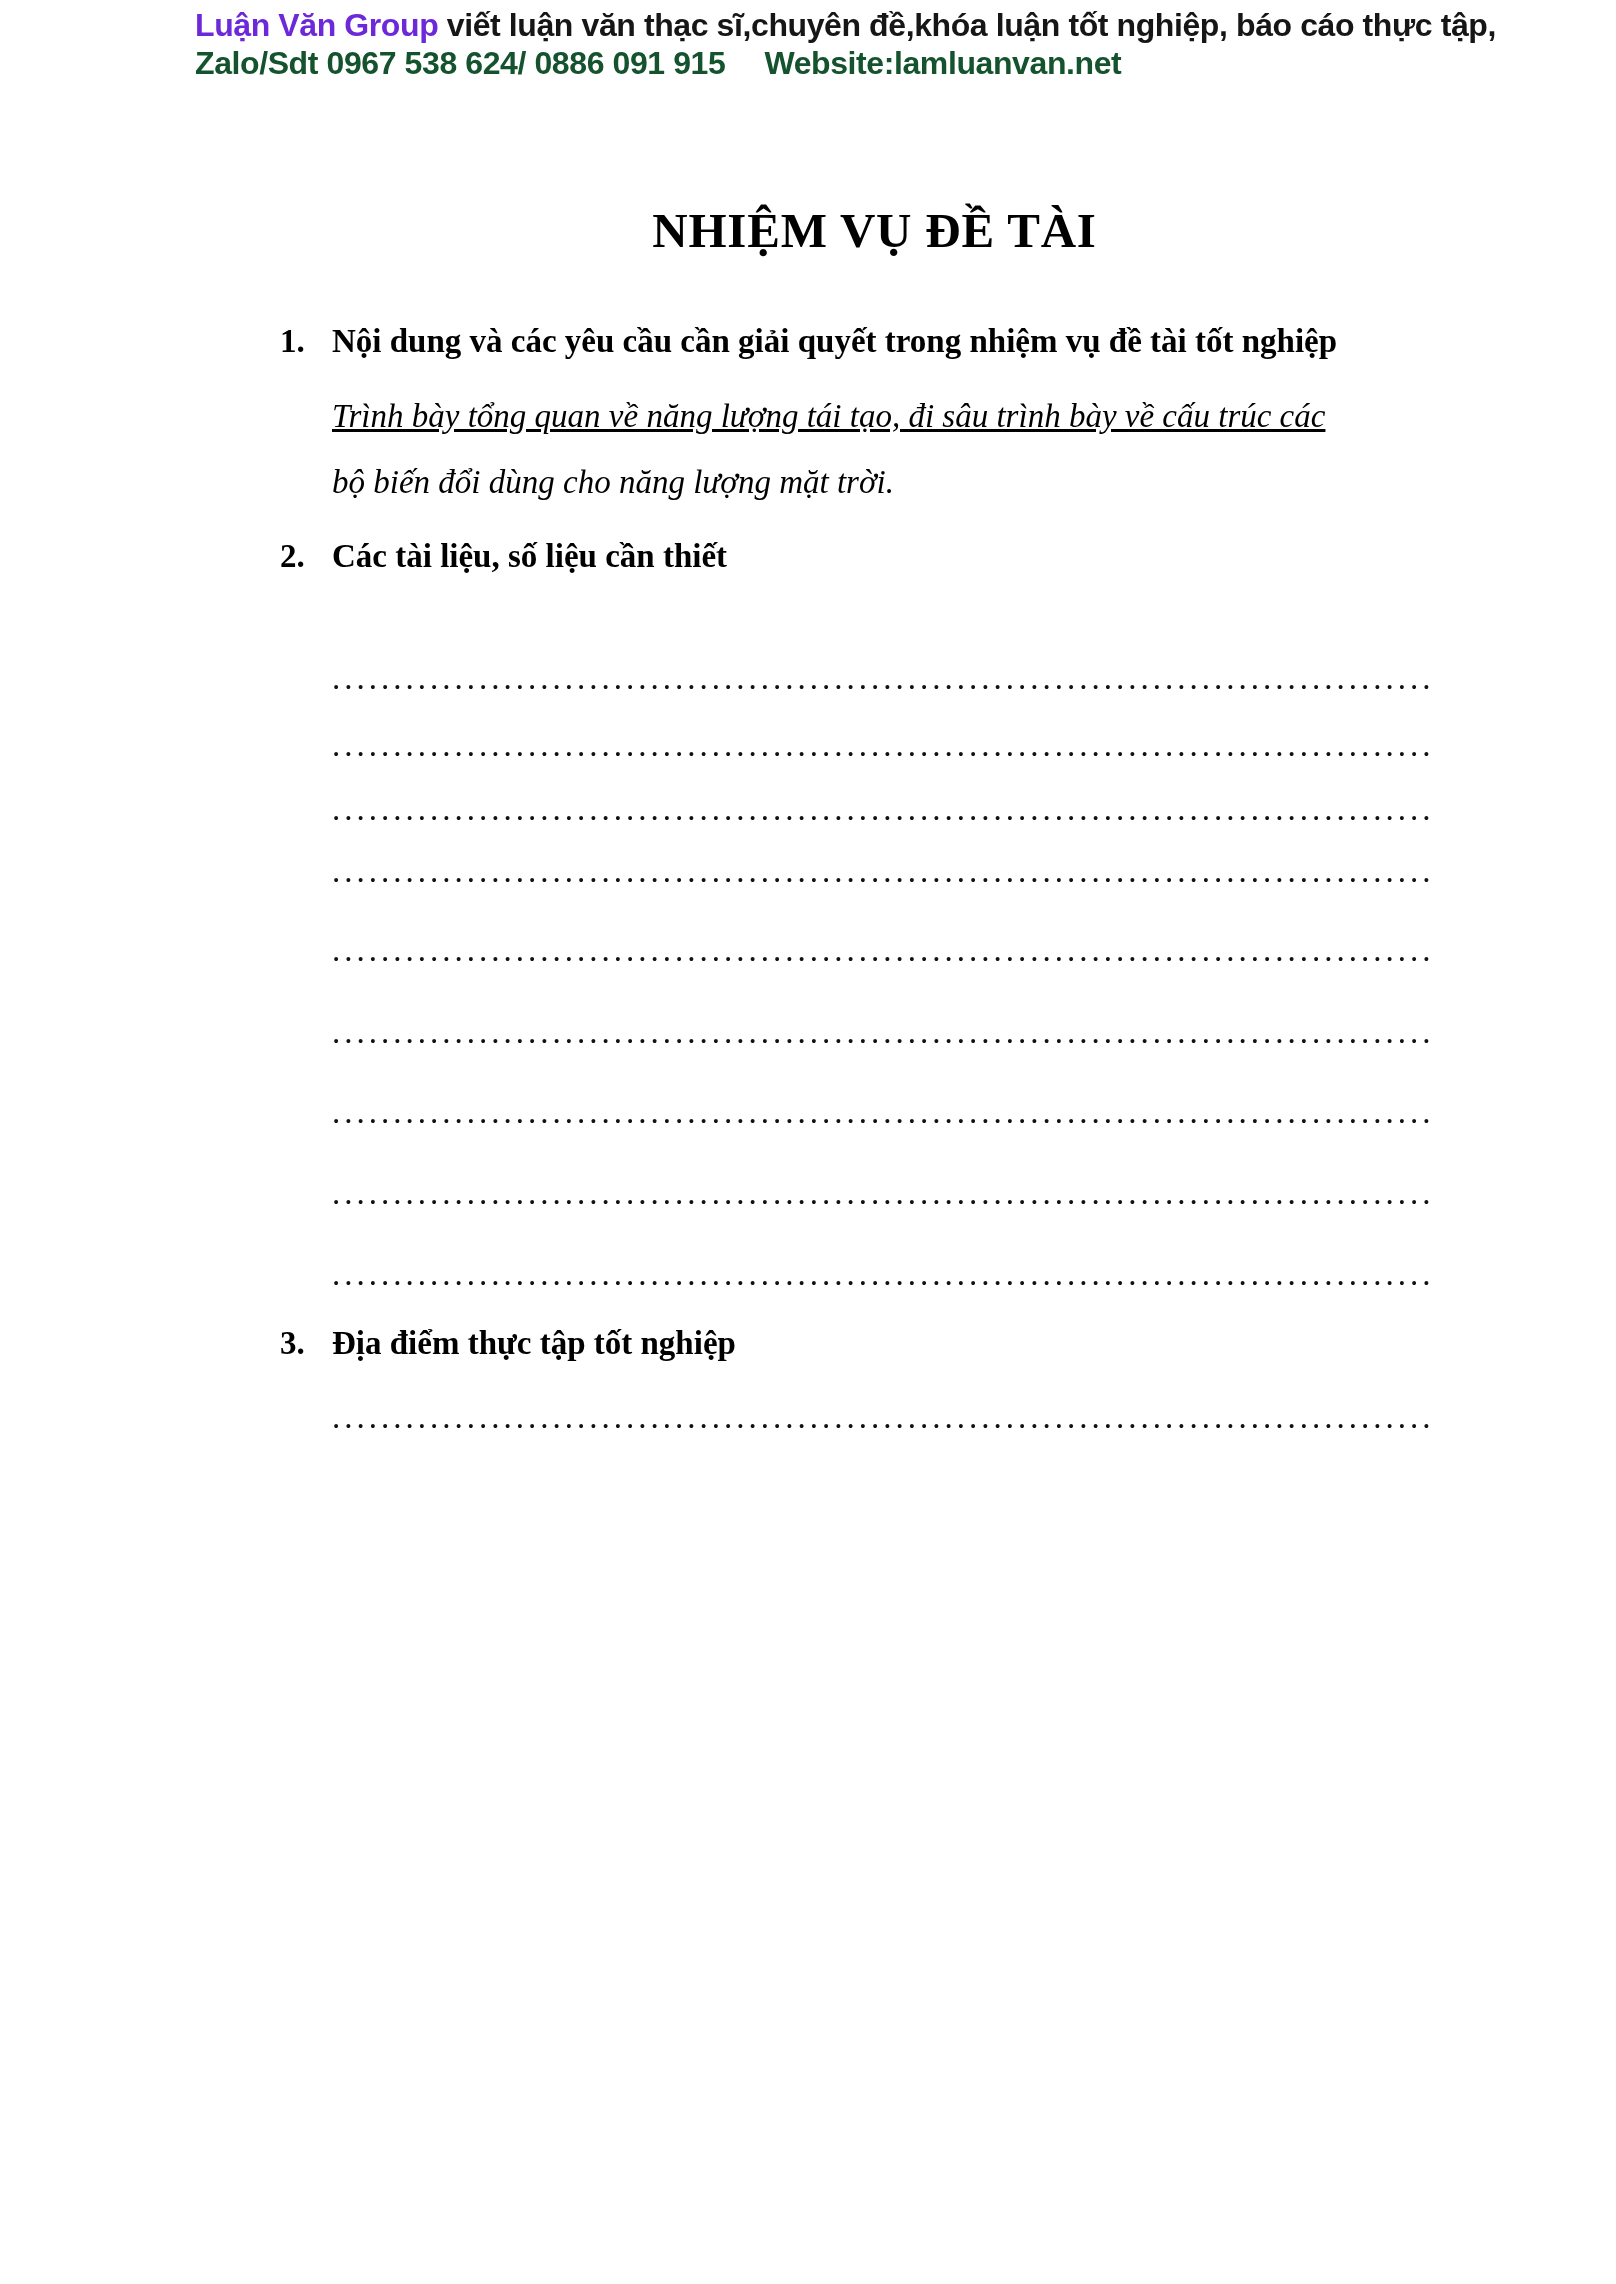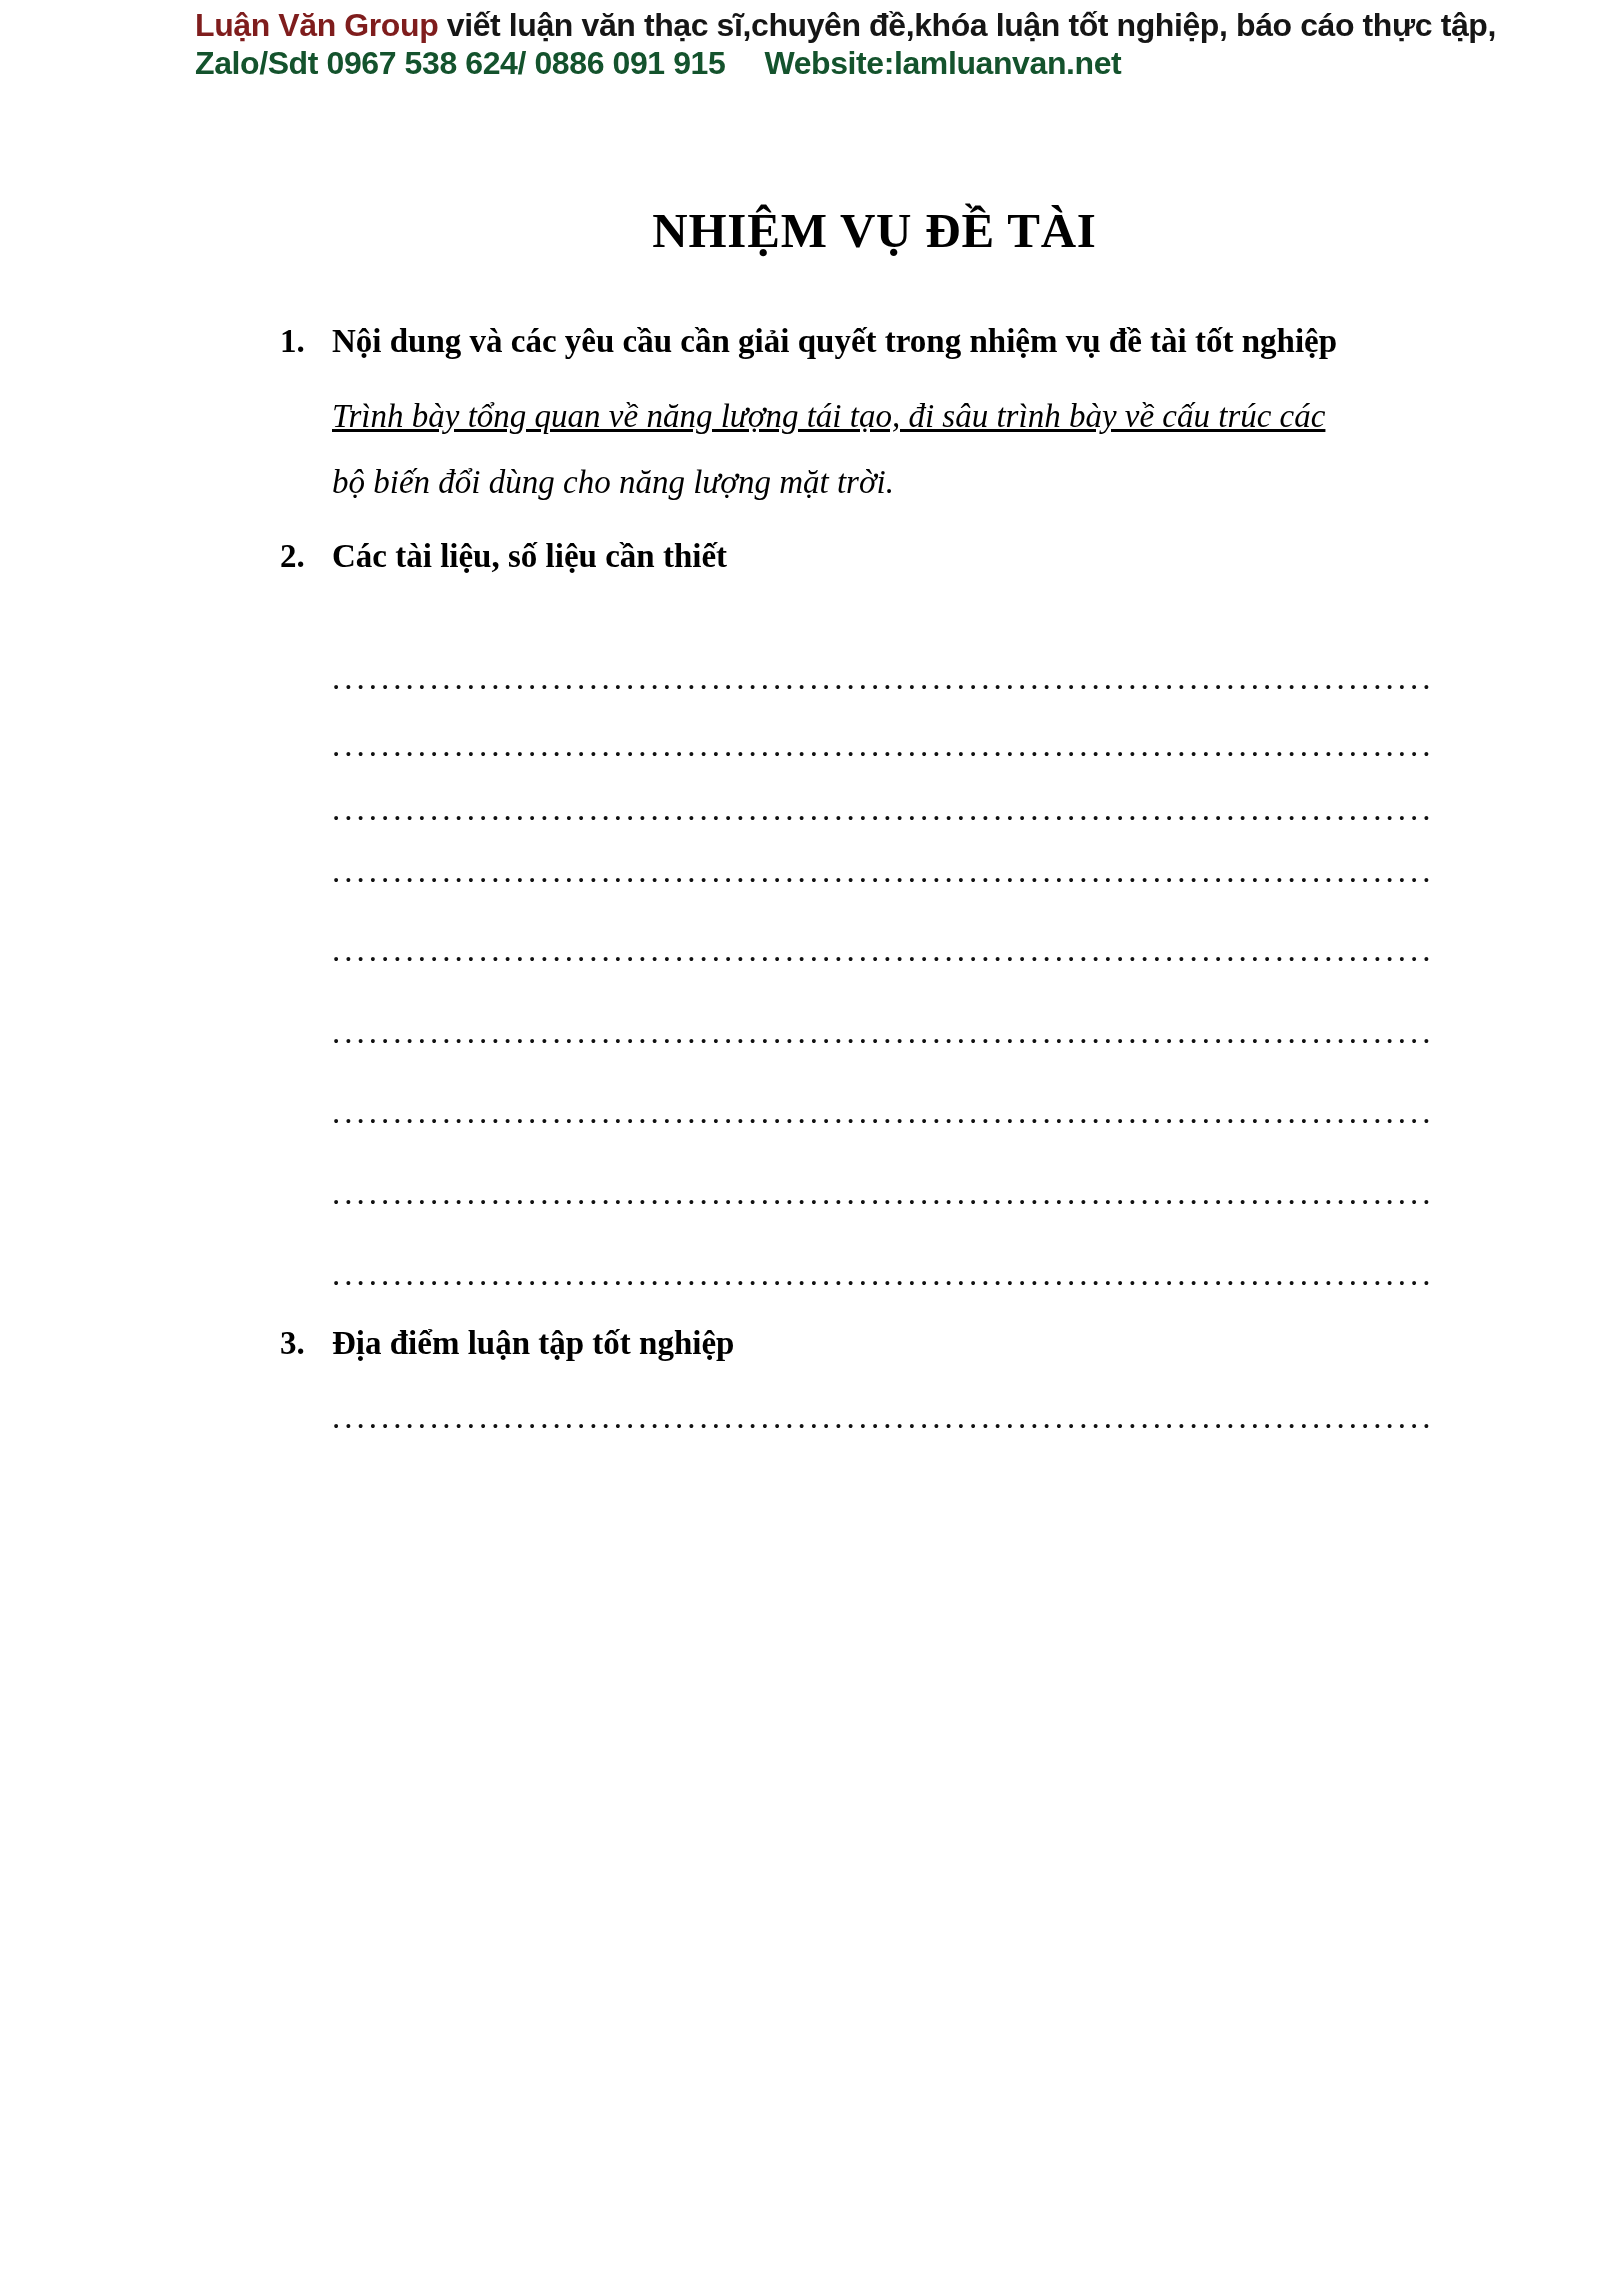--- a/index.html
+++ b/index.html
@@ -19,21 +19,21 @@
     top: 6.3px;
     width: 1413px;
     font-family: "Liberation Sans", "DejaVu Sans", sans-serif;
     font-weight: bold;
     font-size: 32px;
     line-height: 38px;
     letter-spacing: -0.4px;
     color: #161616;
     white-space: nowrap;
   }
-  .brand { color: #7f1d1d; }
+  .brand { color: #6d28d9; }
   .red-line { color: #14532d; }
   .website { margin-left: 39px; }
   
   .doc-title {
     position: absolute;
     left: 292px;
     top: 184px;
     width: 1133px;
     margin: 16px;
     text-align: center;
@@ -114,20 +114,20 @@
       <div class="dot-line" style="top: 789px;">..........................................................................................</div>
       <div class="dot-line" style="top: 851px;">..........................................................................................</div>
       <div class="dot-line" style="top: 930px;">..........................................................................................</div>
       <div class="dot-line" style="top: 1012px;">..........................................................................................</div>
       <div class="dot-line" style="top: 1092px;">..........................................................................................</div>
       <div class="dot-line" style="top: 1173px;">..........................................................................................</div>
       <div class="dot-line" style="top: 1254px;">..........................................................................................</div>
     </div>
 
   <span class="num" id="num3">3.</span>
-  <span class="heading" id="h3">Địa điểm luận tập tốt nghiệp</span>
+  <span class="heading" id="h3">Địa điểm thực tập tốt nghiệp</span>
 
   <div>
       <div class="dot-line" style="top: 1397px;">..........................................................................................</div>
     </div>
 
 </div>
 
 
 </body></html>

